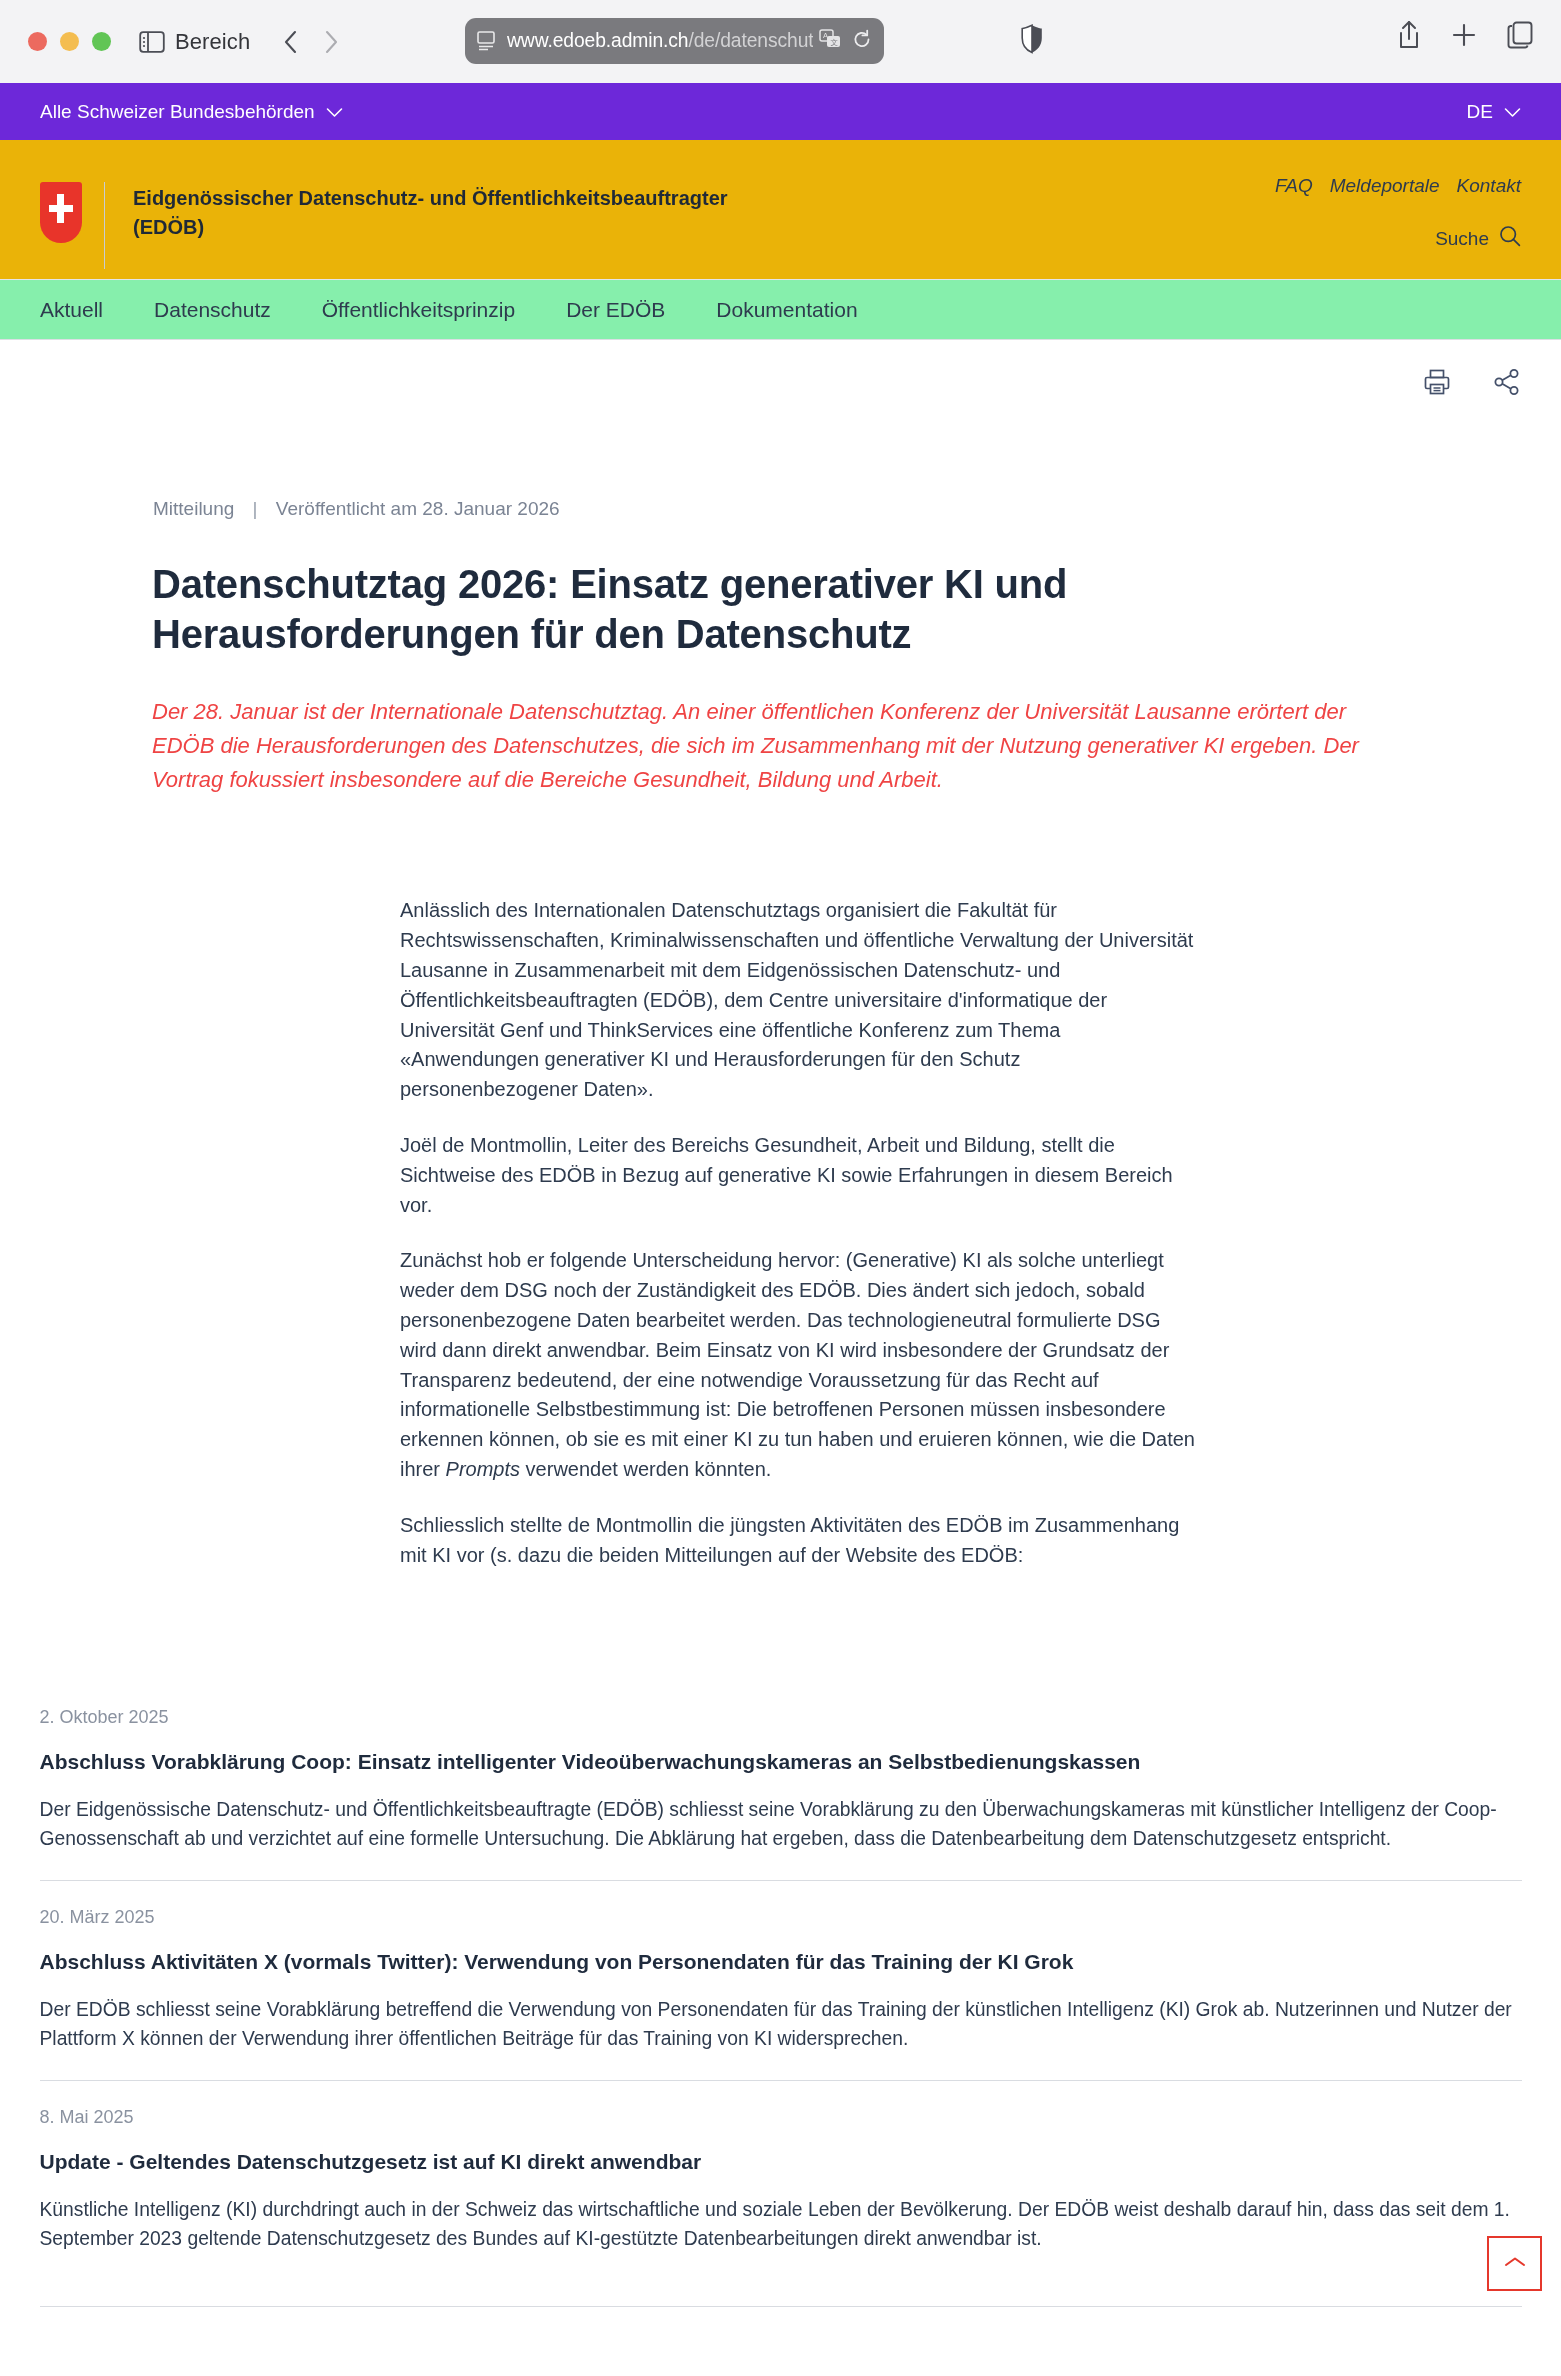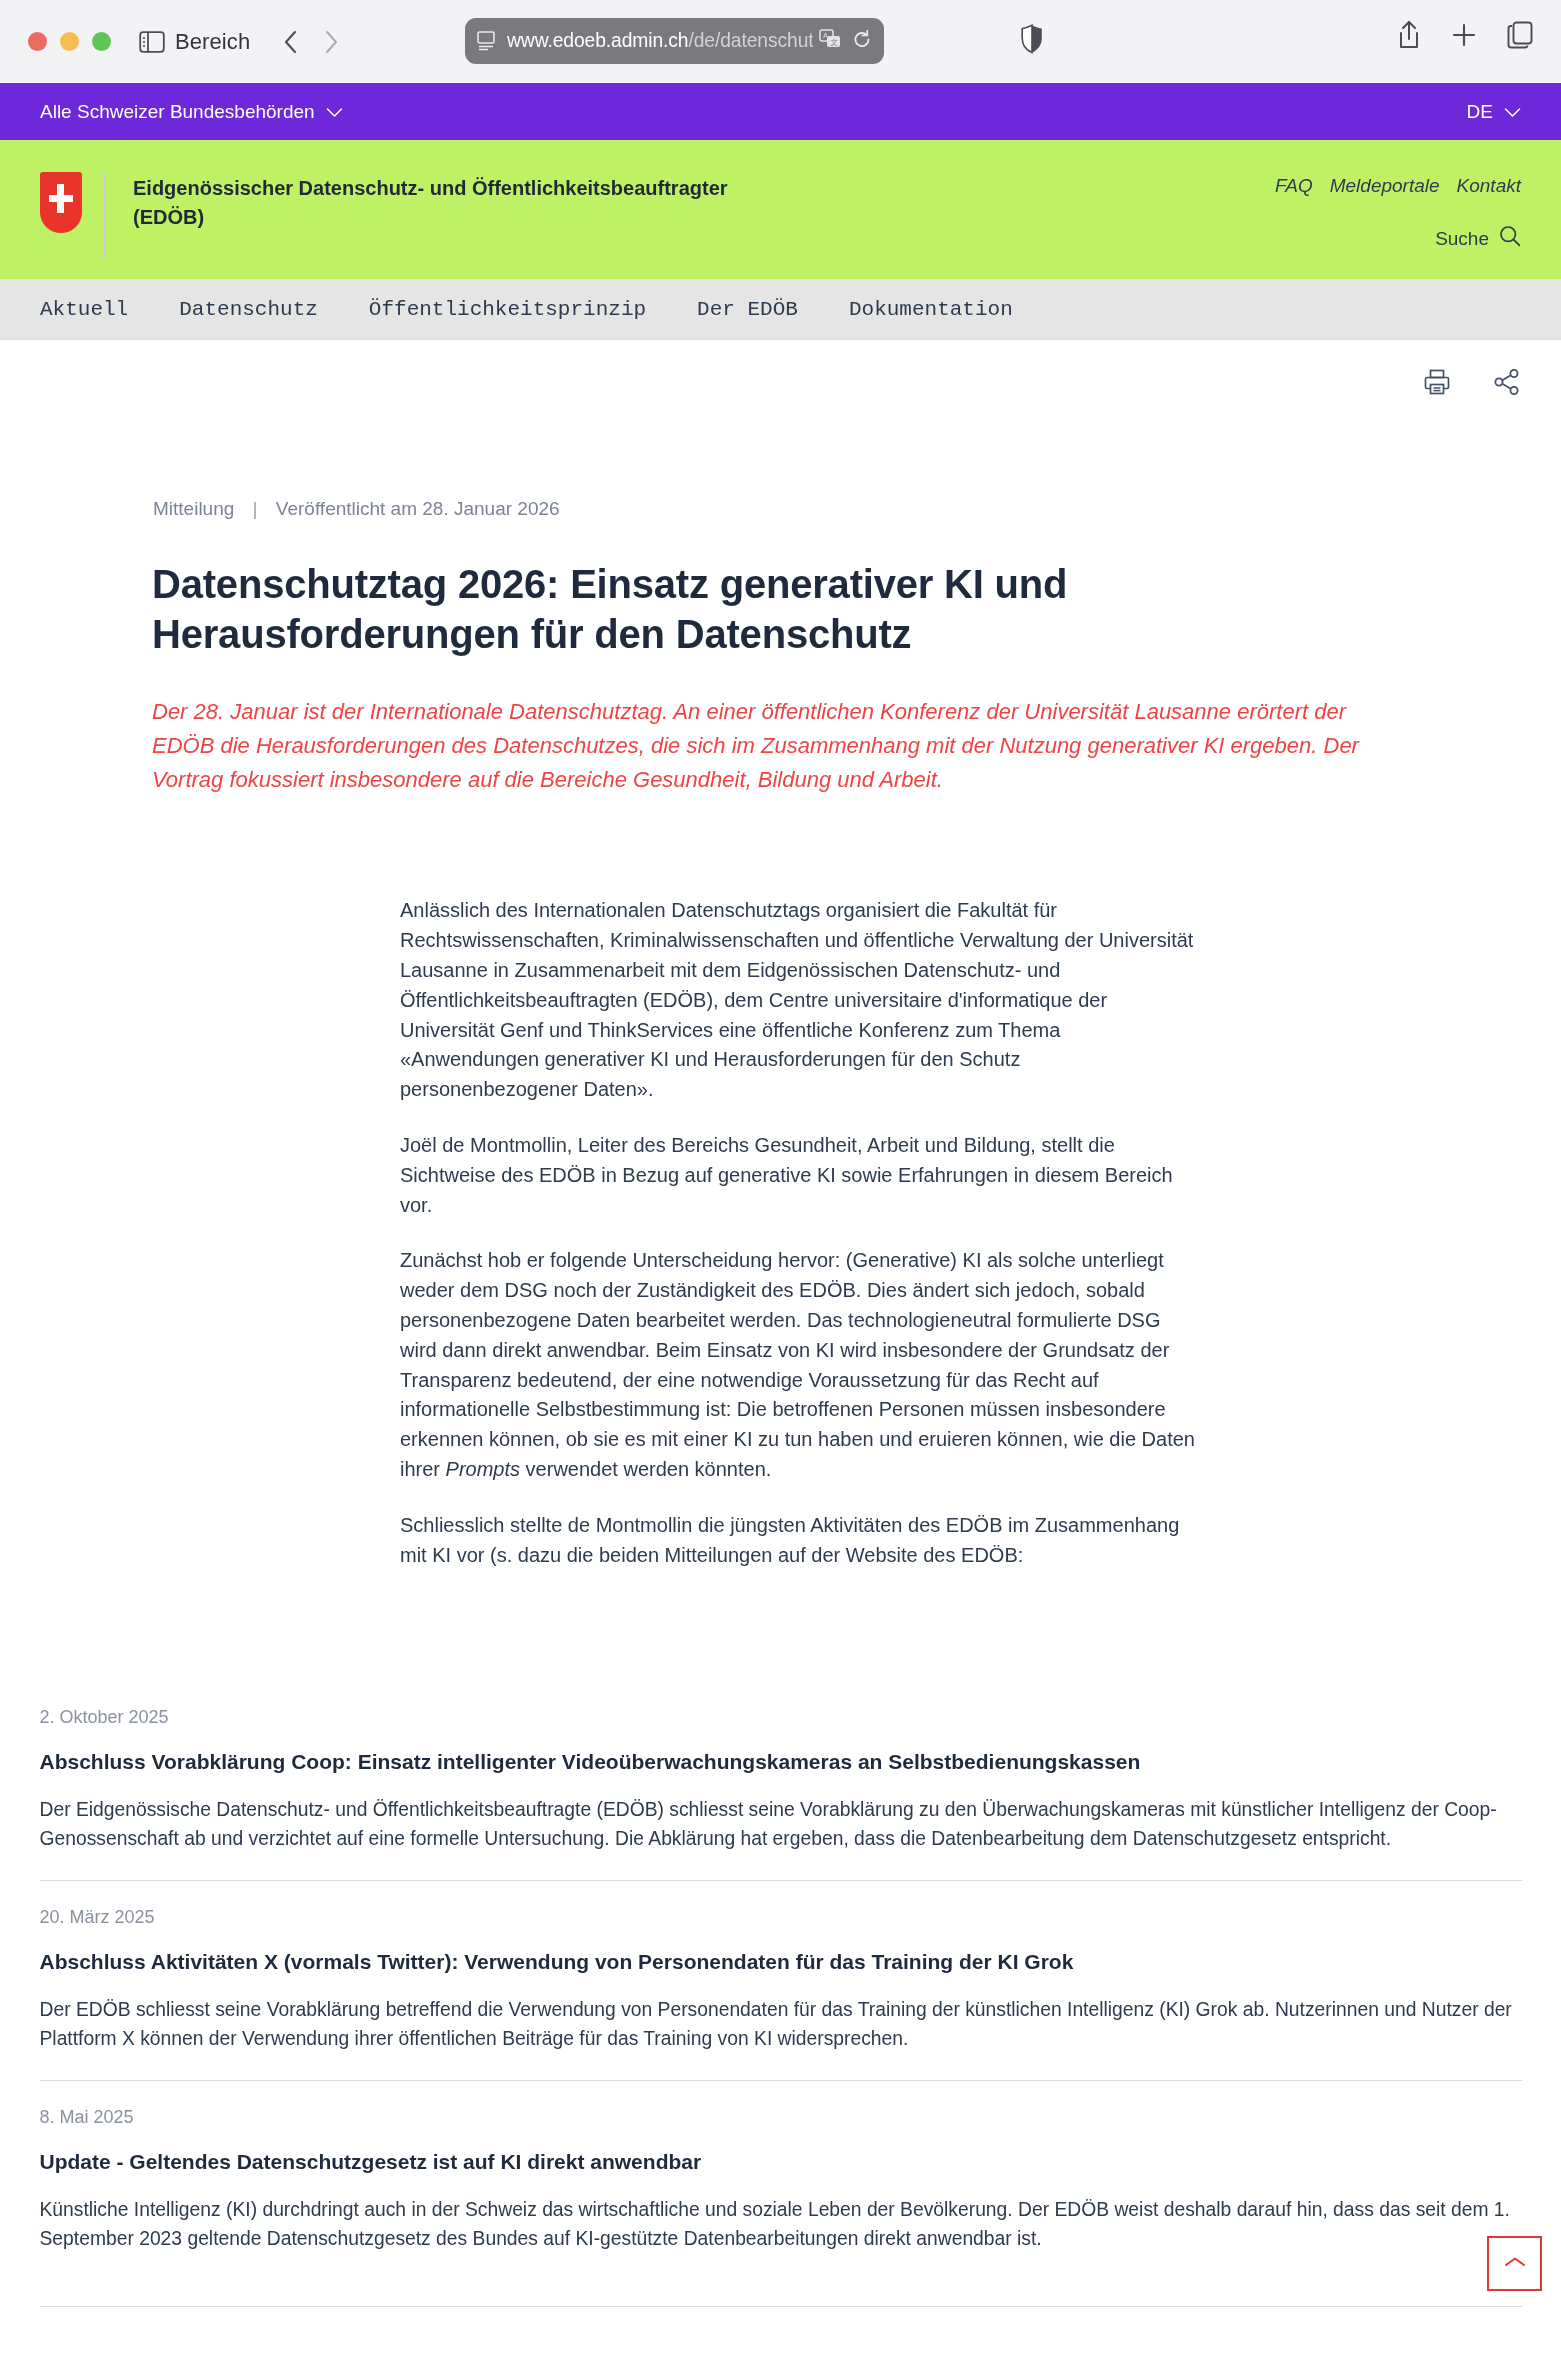--- a/index.html
+++ b/index.html
@@ -69,22 +69,22 @@
     padding: 0 40px;
   }
   #govbar .gb-left, #govbar .gb-right {
     display: flex; align-items: center; gap: 11px;
     color: #ffffff; font-size: 19px; font-weight: 400;
   }
   .chev-down { display: inline-block; }
 
   
   #site-header {
-    width: 1561px; height: 139px; background: #bef264;
-    display: flex; align-items: flex-start; padding: 32px 40px 0 40px;
+    width: 1561px; height: 139px; background: #eab308;
+    display: flex; align-items: center; padding: 32px 40px 0 40px;
     position: relative;
   }
   .brand { display: flex; align-items: flex-start; }
   .swiss-logo { width: 42px; height: 61px; position: relative; margin-right: 22px; }
   .swiss-logo .shield {
     width: 42px; height: 61px; background: #e8342a;
     border-radius: 3px 3px 50% 50% / 3px 3px 34% 34%;
   }
   .swiss-logo .cross-v {
     position: absolute; left: 17.3px; top: 12px; width: 7px; height: 29px; background:#fff;
@@ -101,24 +101,24 @@
     position: absolute; right: 40px; top: 35px;
     display: flex; gap: 17px; font-size: 19px; color: #2e3b4e; font-style: italic;
   }
   .header-search {
     position: absolute; right: 40px; top: 85px;
     display: flex; align-items: center; gap: 10px; font-size: 19px; color: #2e3b4e;
   }
 
   
   #mainnav {
-    width: 1561px; height: 61px; background: #e5e5e5;
+    width: 1561px; height: 61px; background: #86efac;
     border-top: 1px solid #e3e5e9;
     border-bottom: 1px solid #dcdfe4;
-    display: flex; align-items: center; padding: 0 40px; gap: 51px; font-family: Liberation Mono, monospace;
+    display: flex; align-items: center; padding: 0 40px; gap: 51px;
   }
   #mainnav .nav-item { font-size: 21px; color: #2e3b4e; }
 
   
   #content { width: 1561px; background: #fff; position: relative; padding-bottom: 10px; }
   .tool-icons {
     position: absolute; right: 40px; top: 28px;
     display: flex; gap: 42px; align-items: center;
   }
   .article {

